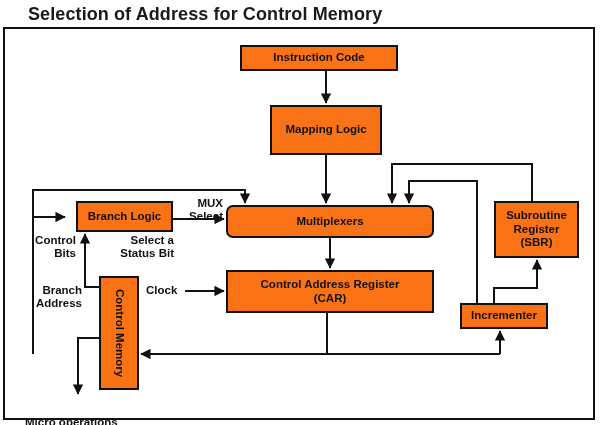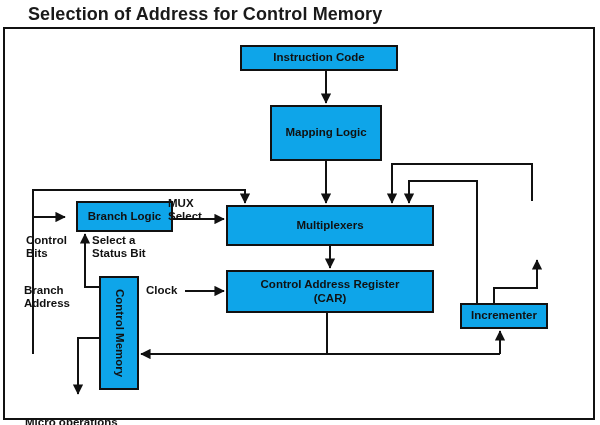--- a/index.html
+++ b/index.html
@@ -45,21 +45,21 @@
     position: absolute;
     left: 0;
     top: 0;
     width: 600px;
     height: 425px;
     pointer-events: none;
   }
   .node {
     position: absolute;
     border: 2px solid #111111;
-    background: #0ea5e9;
+    background: #f97316;
     box-sizing: border-box;
     display: flex;
     align-items: center;
     justify-content: center;
     text-align: center;
     font-size: 11.5px;
     font-weight: bold;
     color: #111111;
     line-height: 1.18;
     z-index: 3;
@@ -72,21 +72,21 @@
     position: absolute;
     font-size: 11.5px;
     font-weight: bold;
     color: #111111;
     line-height: 1.12;
     z-index: 4;
     background: transparent;
     white-space: pre-line;
     text-align: right;
   }
-  .wire-label.center { text-align: left; }
+  .wire-label.center { text-align: right; }
 </style>
 </head>
 <body>
 
 <div id="stage">
 
   <div id="diagram-title">Selection of Address for Control Memory</div>
 
   <div id="outer-frame"></div>
 
@@ -128,37 +128,42 @@
 
       <path d="M 99 338 L 78 338 L 78 394" marker-end="url(#arrow)"></path>
 
     </g>
   </svg>
 
   <div class="node" style="left:240px; top:45px; width:158px; height:26px;">
     <span>Instruction Code</span>
   </div>
 
-  <div class="node" style="left:270px; top:105px; width:112px; height:56px;">
+  <div class="node" style="left:270px; top:105px; width:112px; height:50px;">
     <span>Mapping Logic</span>
   </div>
 
   <div class="node" style="left:76px; top:201px; width:97px; height:31px;">
     <span>Branch Logic</span>
   </div>
 
-  <div class="node" style="left:226px; top:205px; width:208px; height:41px;">
+  <div class="node" style="left:226px; top:205px; width:208px; height:33px;border-radius:7px;">
     <span>Multiplexers</span>
   </div>
 
   <div class="node" style="left:226px; top:270px; width:208px; height:43px;">
     <span style="white-space:pre-line;">Control Address Register
 (CAR)</span>
   </div>
 
+  <div class="node" style="left:494px; top:201px; width:85px; height:57px;">
+    <span style="white-space:pre-line;">Subroutine
+Register
+(SBR)</span>
+  </div>
 
   <div class="node" style="left:460px; top:303px; width:88px; height:26px;">
     <span>Incrementer</span>
   </div>
 
   <div class="node vertical" style="left:99px; top:276px; width:40px; height:114px;">
     <span>Control Memory</span>
   </div>
 
   <div class="wire-label center" style="left:168px; top:197px; width:55px;">MUX

